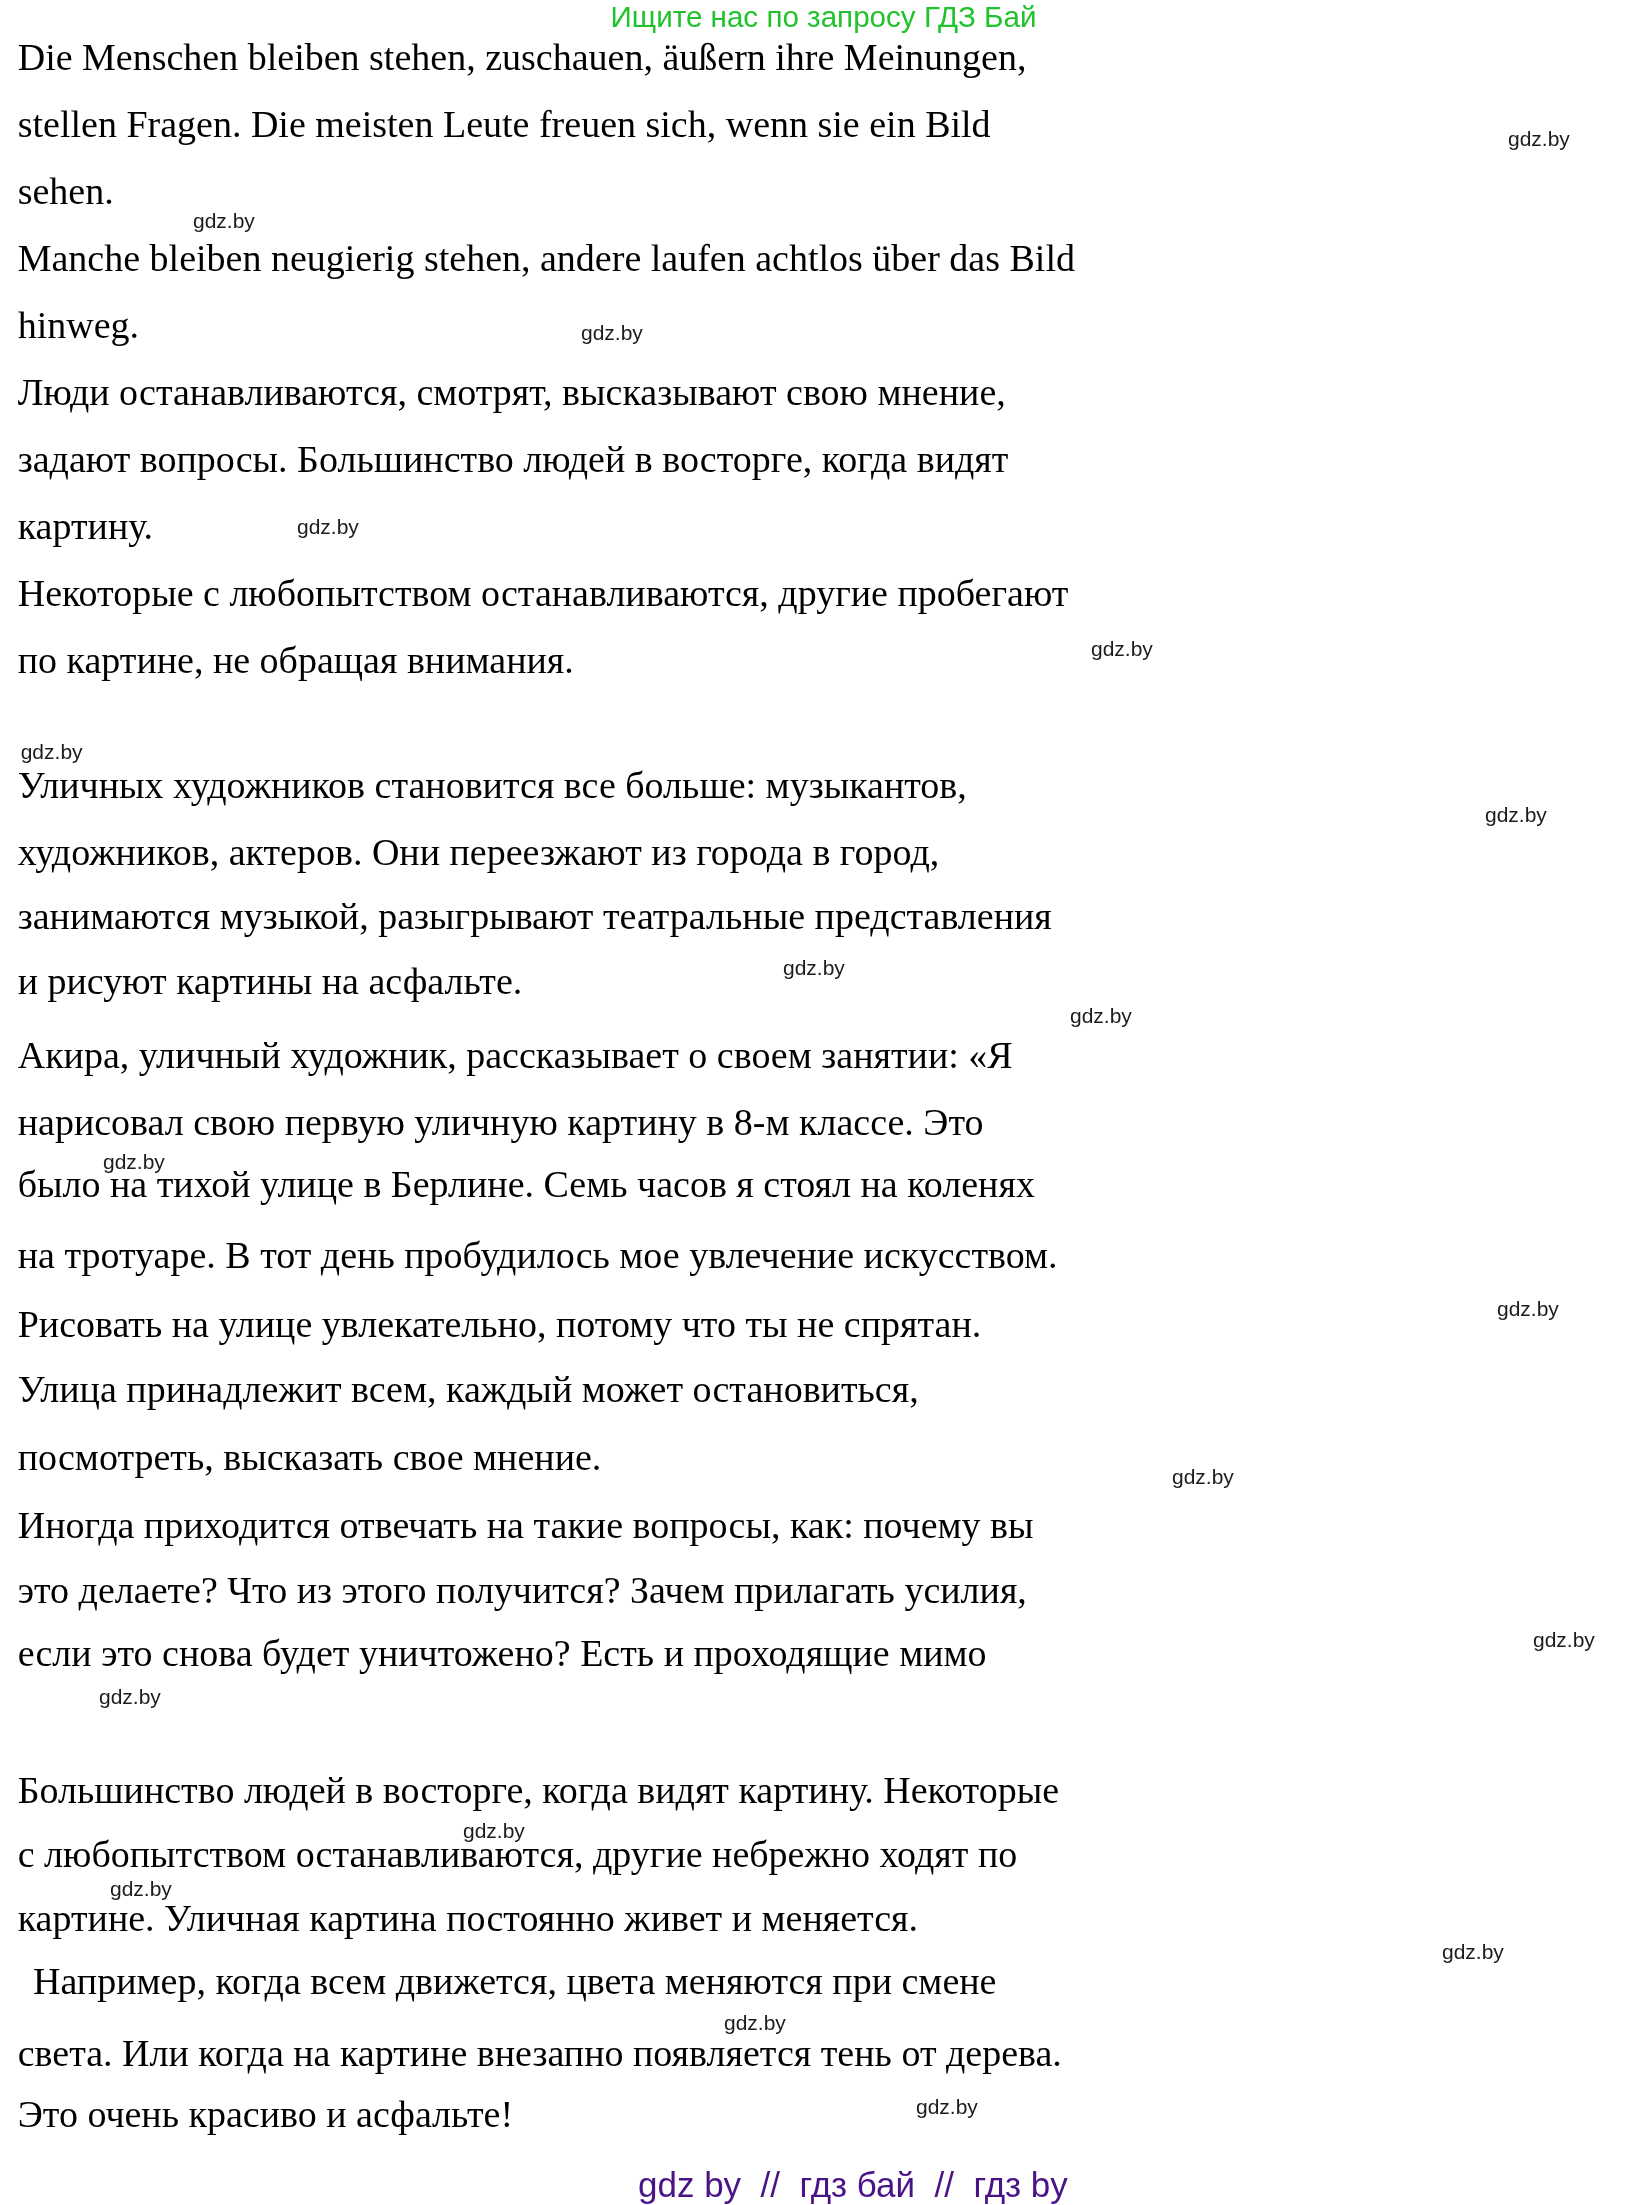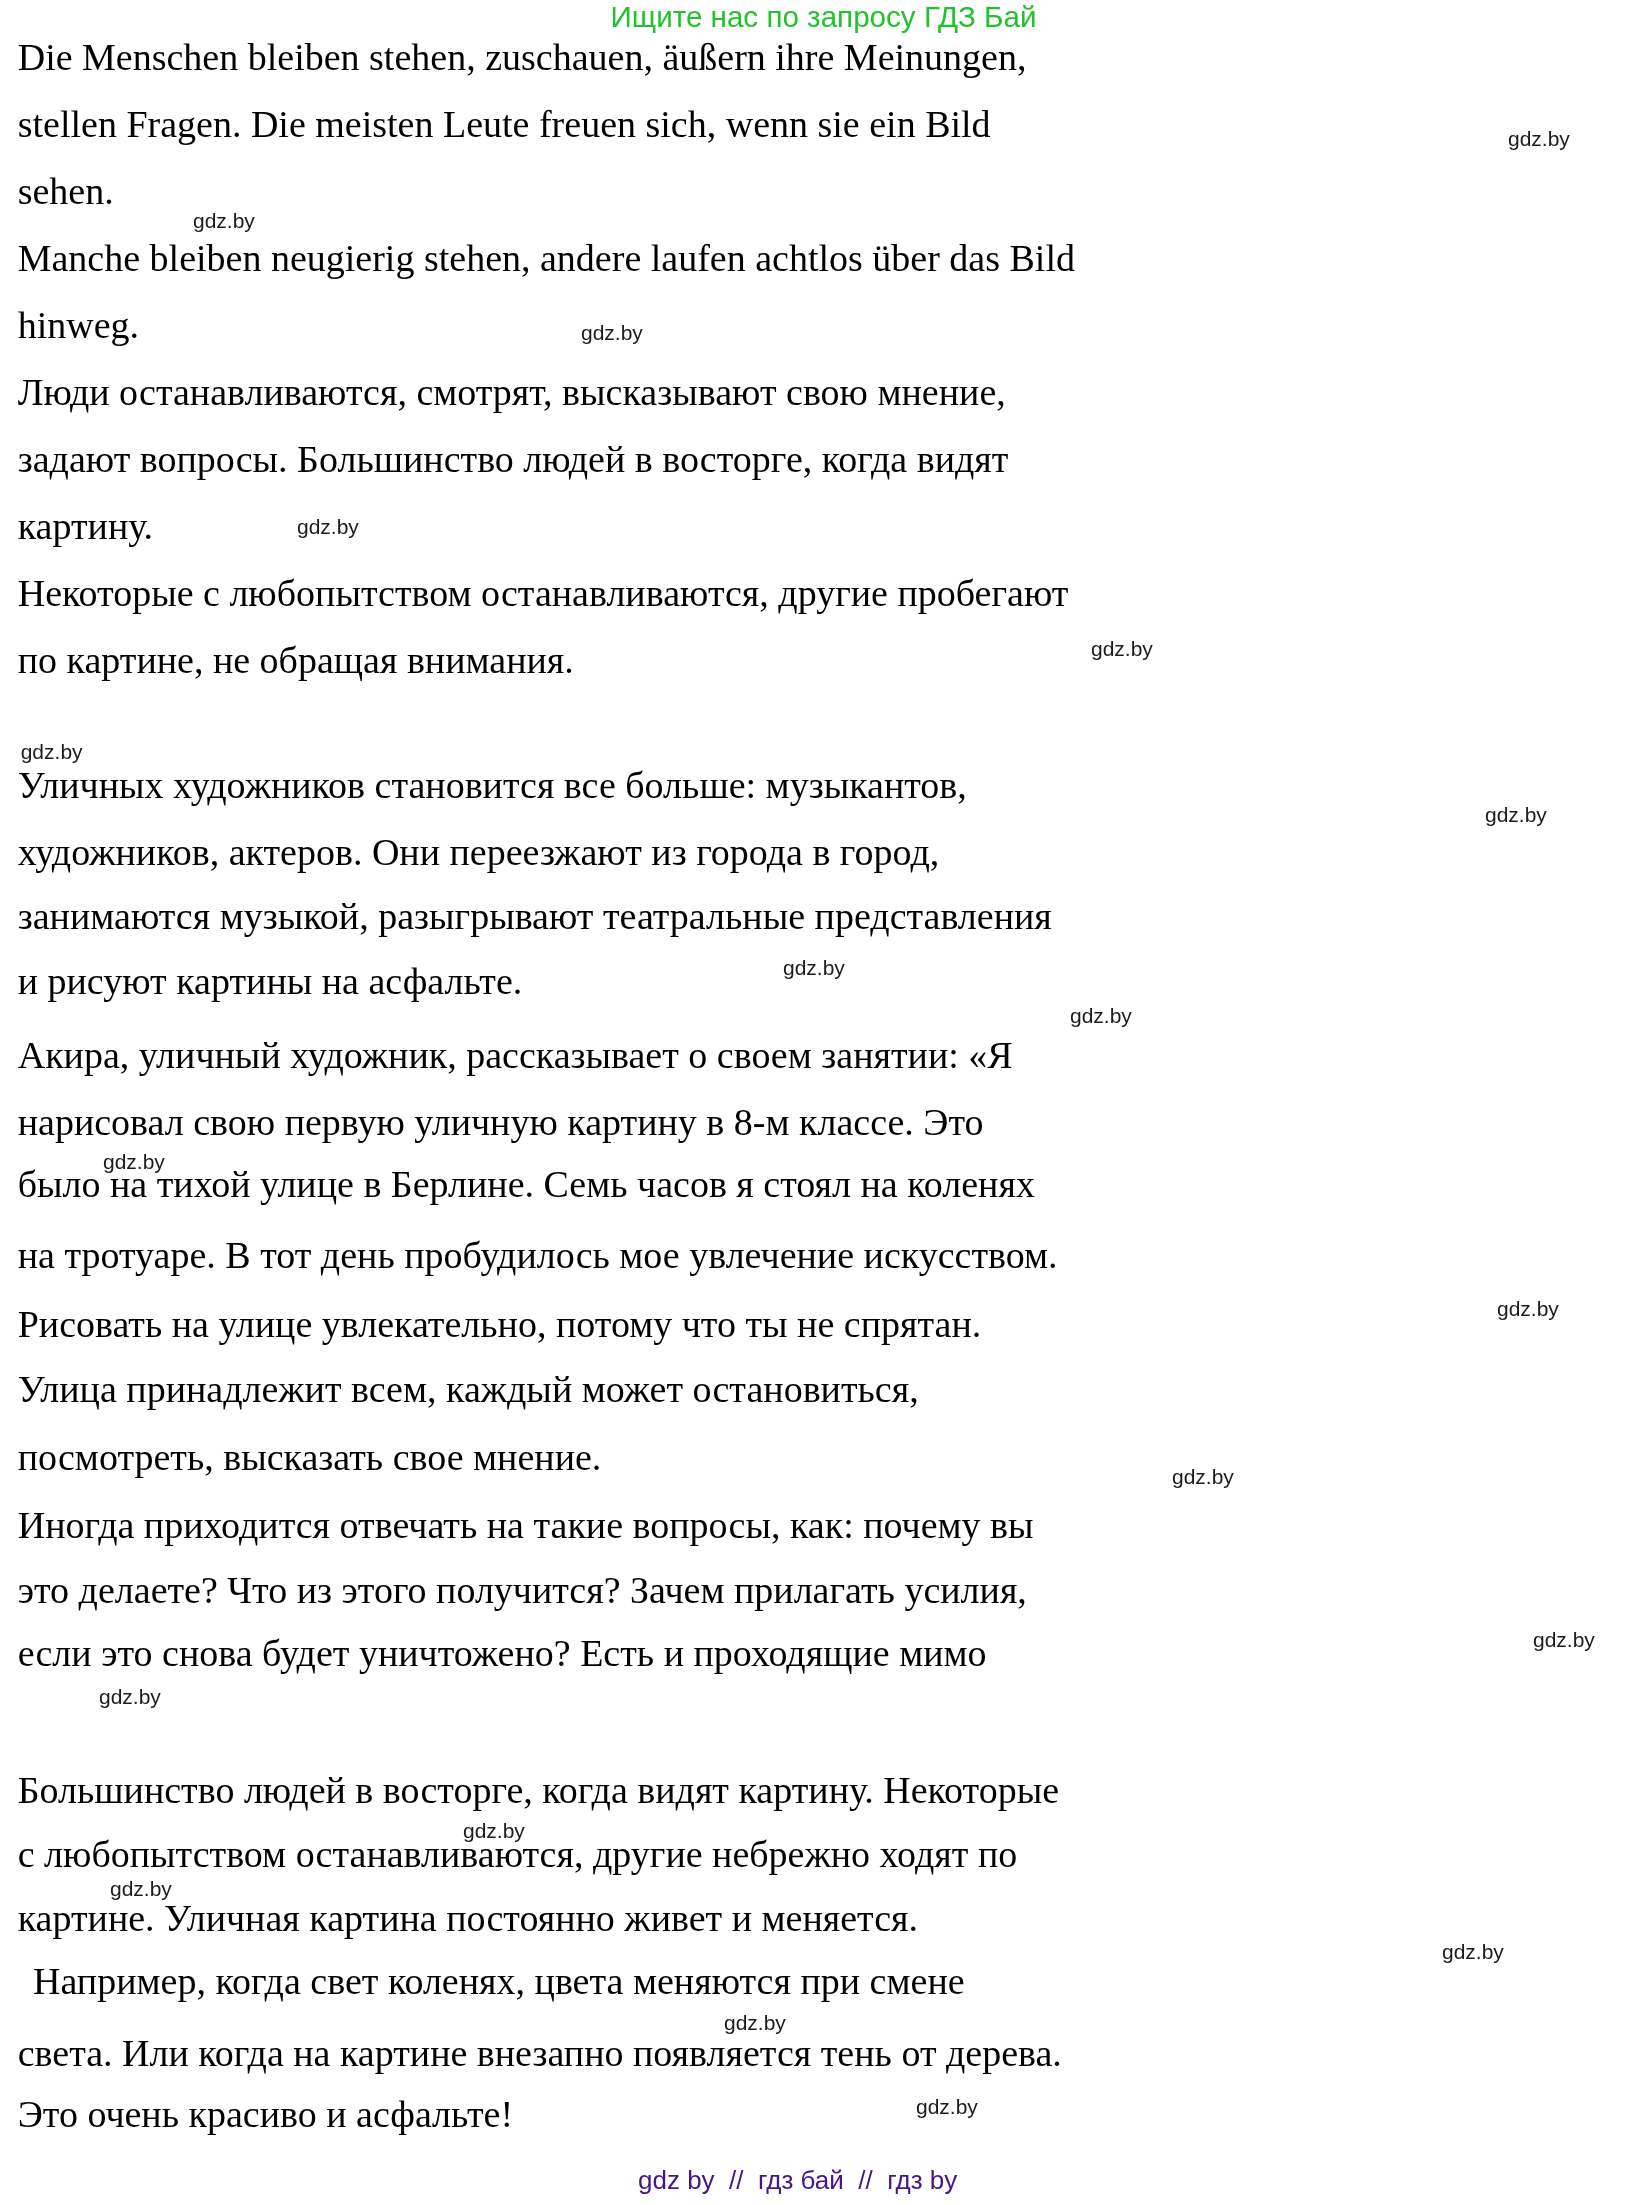--- a/index.html
+++ b/index.html
@@ -35,21 +35,21 @@
     font-size:21px;
     line-height:1;
     color:#1c1c1c;
     white-space:nowrap;
   }
   .footer{
     position:absolute;
     left:638px;
     top:2167px;
     font-family:"Liberation Sans", sans-serif;
-    font-size:26px;
+    font-size:35px;
     line-height:1;
     color:#4a1487;
     white-space:pre;
   }
 </style>
 </head>
 <body>
 
 <div class="page">
 
@@ -75,21 +75,21 @@
   <div class="ln" style="top:1236px">на тротуаре. В тот день пробудилось мое увлечение искусством.</div>
   <div class="ln" style="top:1305px">Рисовать на улице увлекательно, потому что ты не спрятан.</div>
   <div class="ln" style="top:1370px">Улица принадлежит всем, каждый может остановиться,</div>
   <div class="ln" style="top:1438px">посмотреть, высказать свое мнение.</div>
   <div class="ln" style="top:1506px">Иногда приходится отвечать на такие вопросы, как: почему вы</div>
   <div class="ln" style="top:1571px">это делаете? Что из этого получится? Зачем прилагать усилия,</div>
   <div class="ln" style="top:1634px">если это снова будет уничтожено? Есть и проходящие мимо</div>
   <div class="ln" style="top:1771px">Большинство людей в восторге, когда видят картину. Некоторые</div>
   <div class="ln" style="top:1835px">с любопытством останавливаются, другие небрежно ходят по</div>
   <div class="ln" style="top:1899px">картине. Уличная картина постоянно живет и меняется.</div>
-  <div class="ln" style="top:1962px;left:33px">Например, когда свет коленях, цвета меняются при смене</div>
+  <div class="ln" style="top:1962px;left:33px">Например, когда всем движется, цвета меняются при смене</div>
   <div class="ln" style="top:2034px">света. Или когда на картине внезапно появляется тень от дерева.</div>
   <div class="ln" style="top:2095px">Это очень красиво и асфальте!</div>
 
   <span class="wm" style="left:1508px;top:128px">gdz.by</span>
   <span class="wm" style="left:193px;top:210px">gdz.by</span>
   <span class="wm" style="left:581px;top:322px">gdz.by</span>
   <span class="wm" style="left:297px;top:516px">gdz.by</span>
   <span class="wm" style="left:1091px;top:638px">gdz.by</span>
   <span class="wm" style="left:20.7px;top:741px">gdz.by</span>
   <span class="wm" style="left:1485px;top:804px">gdz.by</span>

